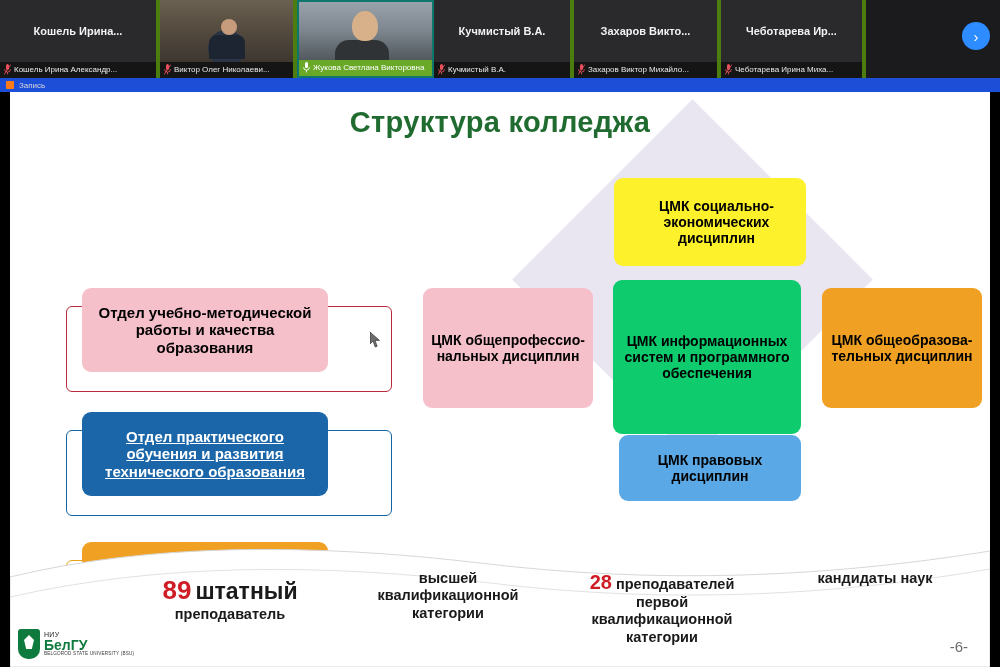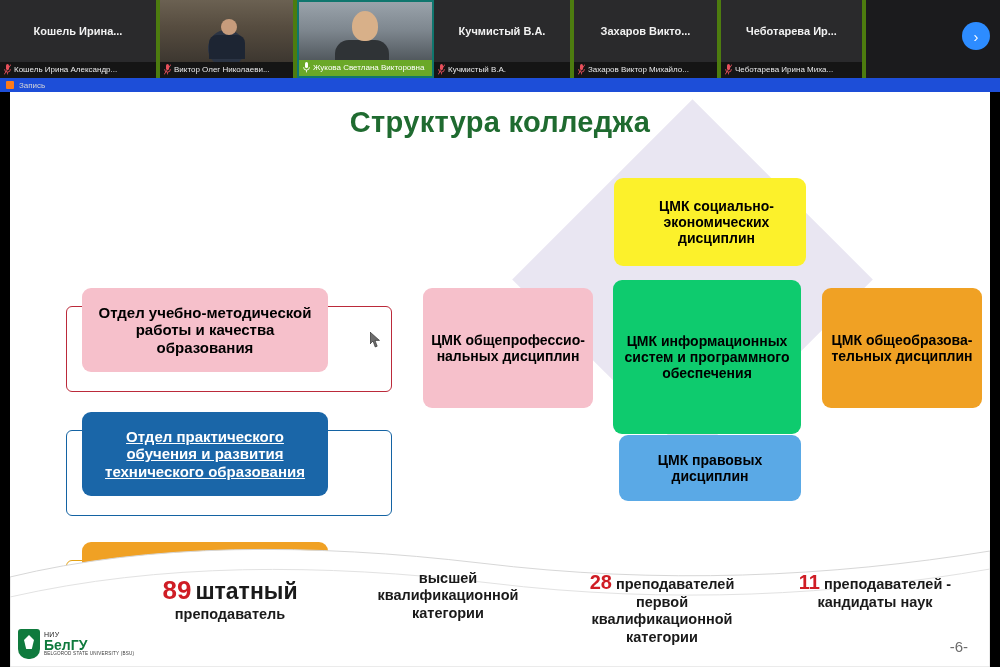--- a/index.html
+++ b/index.html
@@ -366,22 +366,20 @@
     </div>
 
     <div class="stat" id="stat3">
       <div><span class="big sm">28</span>
         <span>преподавателей</span></div>
       <div>первой</div>
       <div>квалификационной категории</div>
     </div>
 
     <div class="stat" id="stat4">
-      <div><span class="big sm">11</span>
-        <span>преподавателей -</span></div>
       <div>кандидаты наук</div>
     </div>
 
     <div id="logo">
       <div class="shield"></div>
       <div class="txt">
         <div class="l1">НИУ</div>
         <div class="l2">БелГУ</div>
         <div class="l3">BELGOROD STATE UNIVERSITY (BSU)</div>
       </div>

